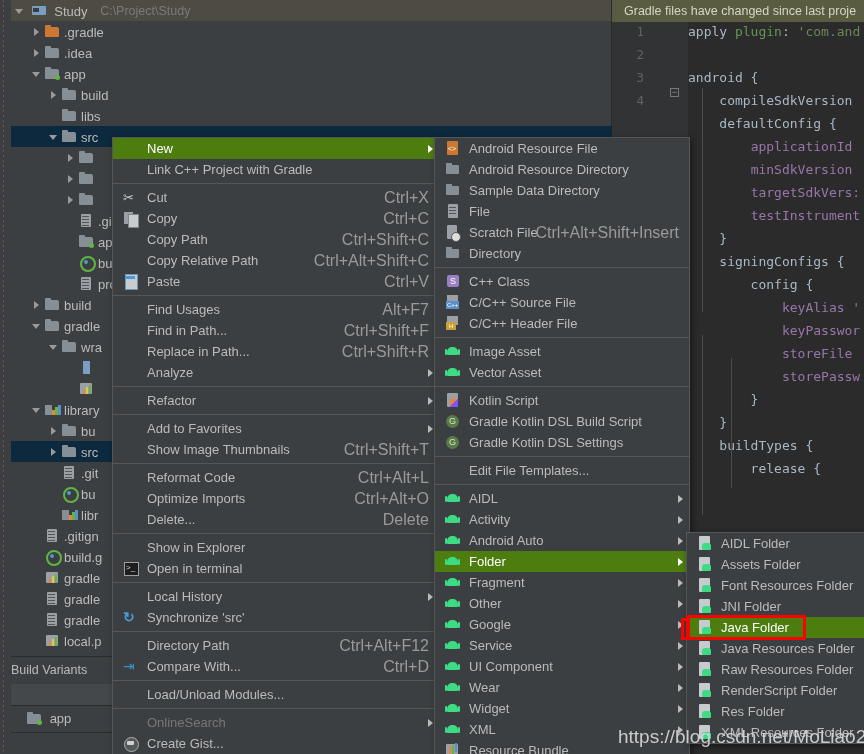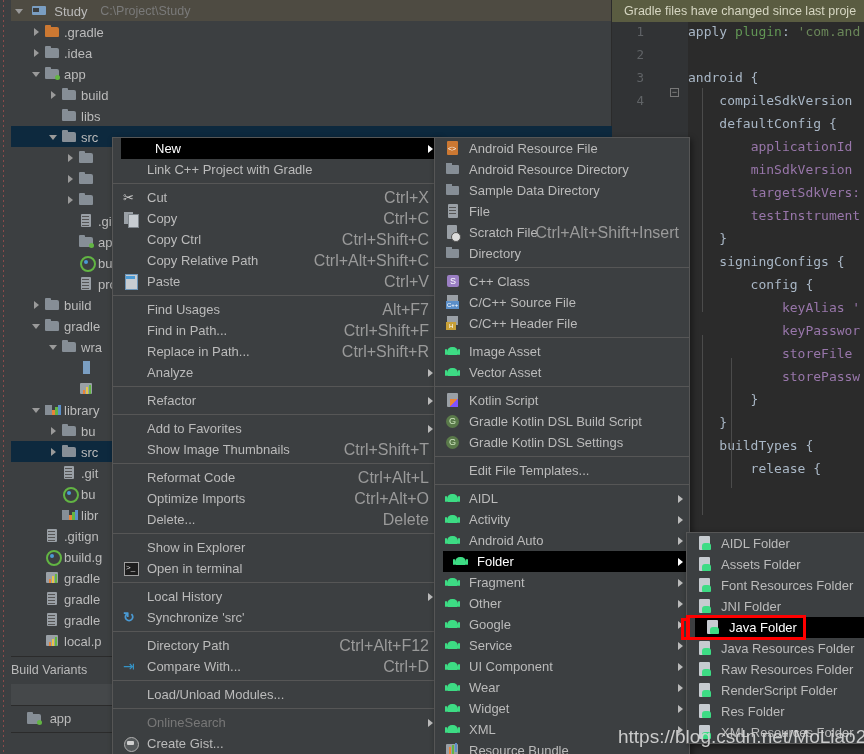--- a/index.html
+++ b/index.html
@@ -86,21 +86,21 @@
   .bulb { position:absolute; width:13px; height:14px; }
   .bulb .b { position:absolute; left:2px; top:0; width:9px; height:9px; border-radius:50%;
       background:#f0c040; border:1px solid #a07c10; }
   .bulb .s { position:absolute; left:4px; top:9px; width:5px; height:4px; background:#c9c9c9; }
 
   
   .menu { position:absolute; background:#3c3f41; border:1px solid #565656;
       box-shadow:2px 2px 6px rgba(0,0,0,.45); }
   .mi { position:relative; height:21px; line-height:21px; white-space:nowrap; font-size:13px;
       color:#bbbbbb; padding-left:34px; }
-  .mi.sel { background:#000000; color:#ffffff;margin-left:8px; }
+  .mi.sel { background:#4d7c0f; color:#ffffff; }
   .mi.disabled { color:#777777; }
   .mi .sc { position:absolute; right:10px; top:0; font-size:16px; color:#9a9a9a; }
   .mi .sub { position:absolute; right:6px; top:7px; border-left:5px solid #bbbbbb;
       border-top:4px solid transparent; border-bottom:4px solid transparent; }
   .mi.sel .sub { border-left-color:#ffffff; }
   .mi .mico { position:absolute; left:10px; top:3px; width:16px; height:15px; }
   .sep { height:1px; background:#565656; margin:3px 0; }
 
   
   .i-scissors { color:#c9c9c9; font-size:13px; line-height:15px; }
@@ -295,21 +295,21 @@
       <div class="guide" style="left:14px; top:516px; height:40px;"></div>
     </div>
   </div>
 
   <div class="menu" id="ctx-menu" style="left:112px; top:137px; width:328px;">
       <div class="mi sel"><span>New</span><span class="sub"></span></div>
       <div class="mi"><span>Link C++ Project with Gradle</span></div>
       <div class="sep"></div>
       <div class="mi"><span class="mico i-scissors">✂</span><span>Cut</span><span class="sc">Ctrl+X</span></div>
       <div class="mi"><span class="mico i-copy"></span><span>Copy</span><span class="sc">Ctrl+C</span></div>
-      <div class="mi"><span>Copy Ctrl</span><span class="sc">Ctrl+Shift+C</span></div>
+      <div class="mi"><span>Copy Path</span><span class="sc">Ctrl+Shift+C</span></div>
       <div class="mi"><span>Copy Relative Path</span><span class="sc">Ctrl+Alt+Shift+C</span></div>
       <div class="mi"><span class="mico i-paste"></span><span>Paste</span><span class="sc">Ctrl+V</span></div>
       <div class="sep"></div>
       <div class="mi"><span>Find Usages</span><span class="sc">Alt+F7</span></div>
       <div class="mi"><span>Find in Path...</span><span class="sc">Ctrl+Shift+F</span></div>
       <div class="mi"><span>Replace in Path...</span><span class="sc">Ctrl+Shift+R</span></div>
       <div class="mi"><span>Analyze</span><span class="sub"></span></div>
       <div class="sep"></div>
       <div class="mi"><span>Refactor</span><span class="sub"></span></div>
       <div class="sep"></div>

